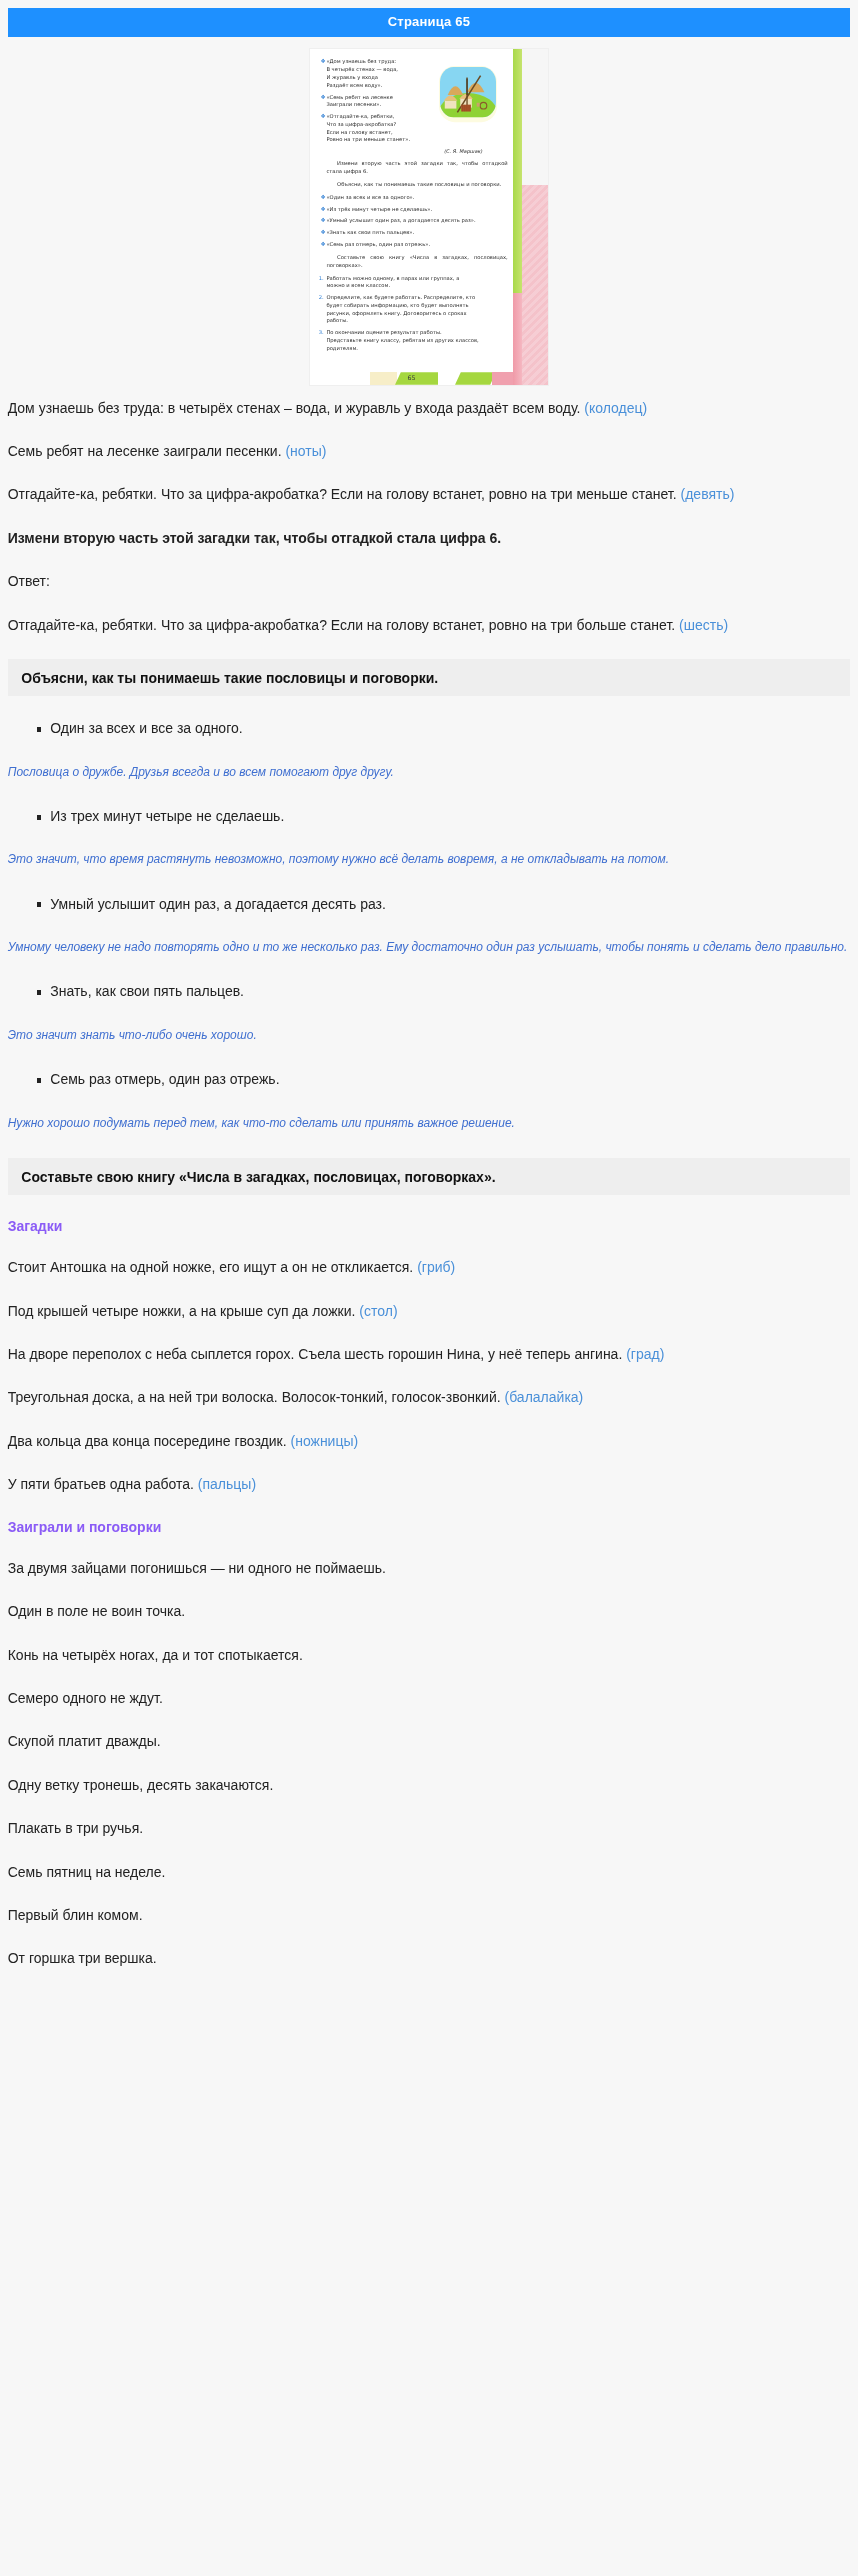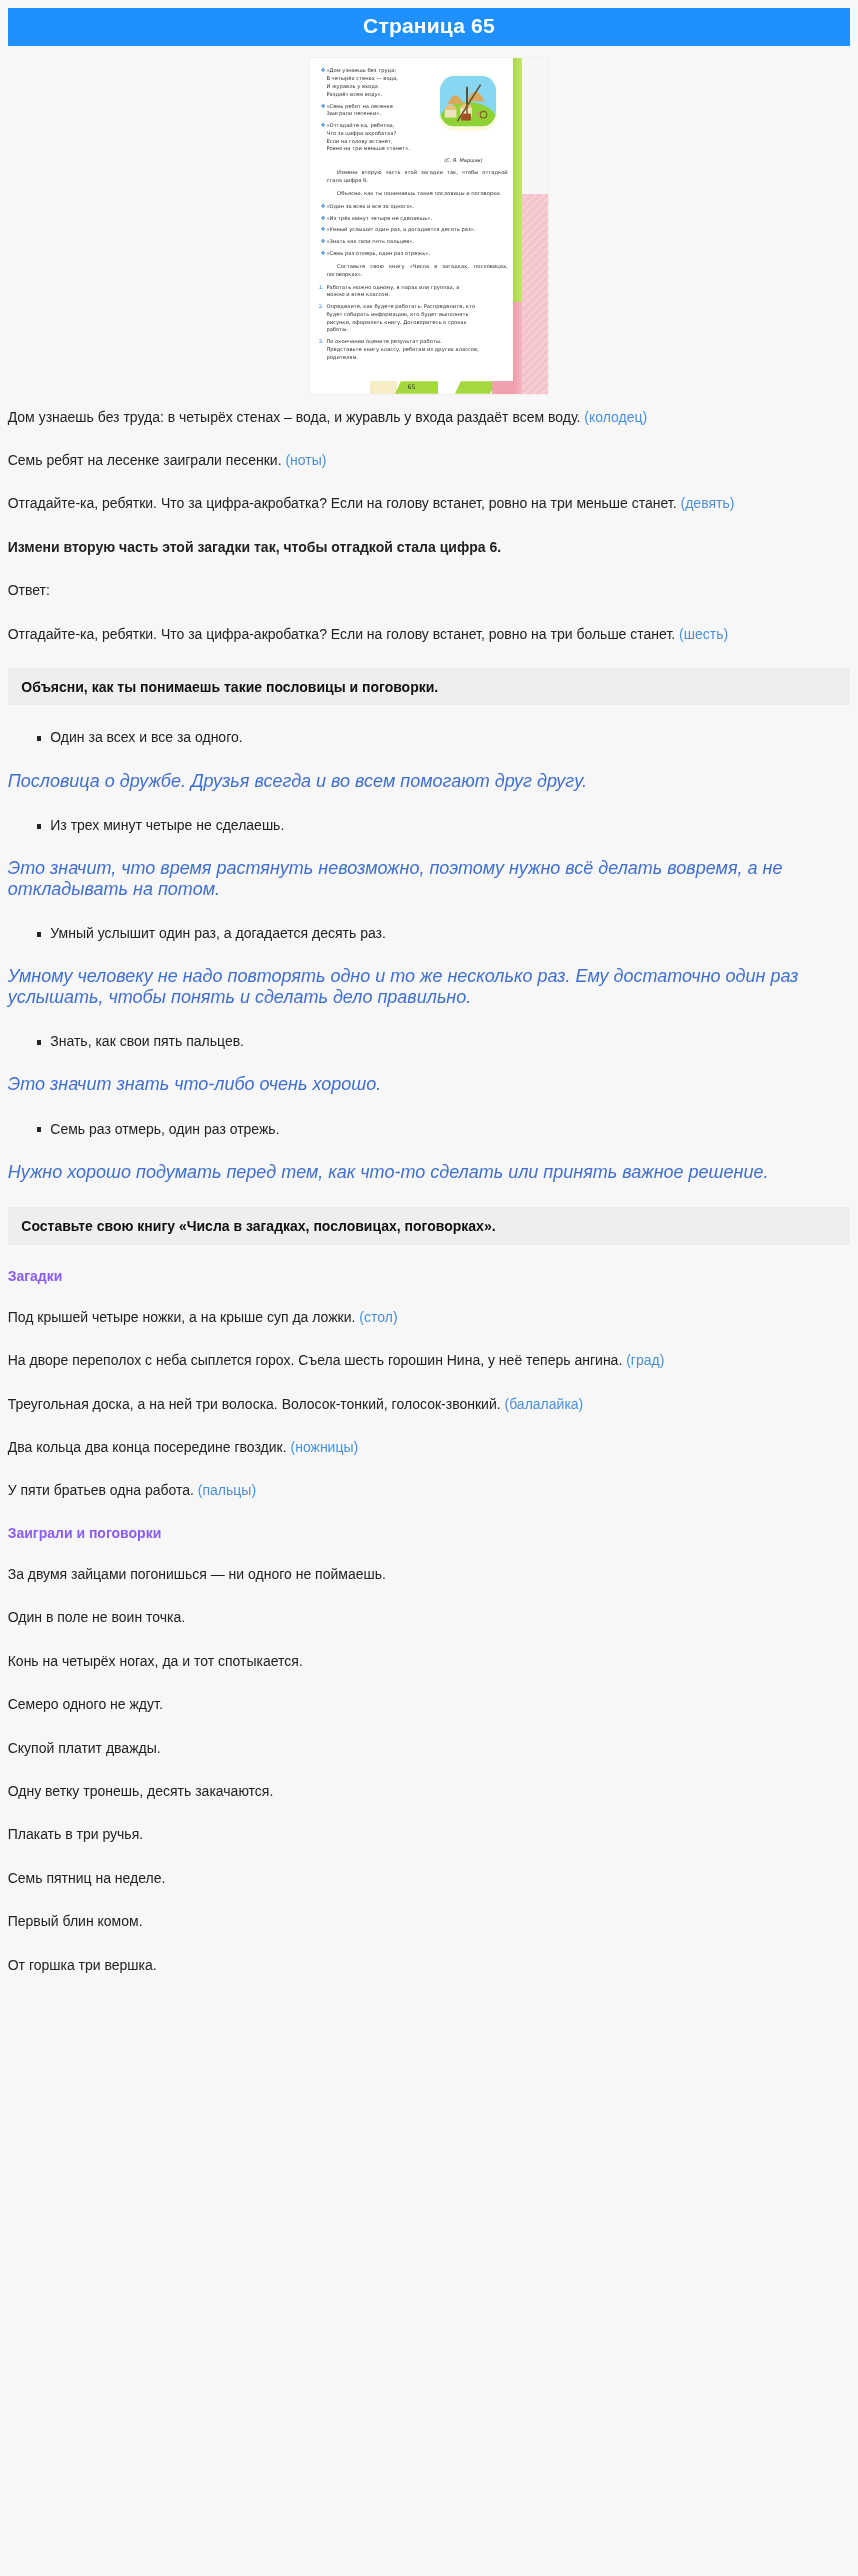--- a/index.html
+++ b/index.html
@@ -13,21 +13,21 @@
     width: 858px;
     min-height: 2576px;
     position: relative;
   }
 
   
   .page-header {
     background: #1e90ff;
     color: #ffffff;
     text-align: center;
-    font-size: 21px;
+    font-size: 13px;
     font-weight: bold;
     padding: 6.8px 0 7.7px 0;
     margin: 7.7px 7.7px 0 7.7px;
     letter-spacing: 0.2px;
   }
 
   
   .scan-wrap {
     display: flex;
     justify-content: center;
@@ -131,21 +131,21 @@
     line-height: 18.4px;
     color: #222222;
     margin: 8px 0 25px 0;
   }
   .answer { color: #4a90d9; }
   .bold { font-weight: bold; }
   .ans-label { color: #3b7fc4; font-weight: normal; }
   .italic-note {
     font-style: italic;
     color: #3f6fd0;
-    font-size: 18px;
+    font-size: 12px;
     line-height: 20.3px;
     margin: 0 0 25px 0;
   }
   .task-box {
     background: #eeeeee;
     font-weight: bold;
     font-size: 14px;
     color: #111111;
     padding: 10.7px 13.6px 10.7px 13.6px;
     margin: 0 0 23px 0;
@@ -368,20 +368,24 @@
   <ul class="sq">
     <li>Семь раз отмерь, один раз отрежь.</li>
   </ul>
   <p class="italic-note">Нужно хорошо подумать перед тем, как что-то сделать или принять важное решение.</p>
 
   <div class="task-box">Составьте свою книгу «Числа в загадках, пословицах, поговорках».</div>
 
   <h3 class="sub">Загадки</h3>
 
   <p class="txt">
+    <span>Стоит Антошка на одной ножке, его ищут а он не откликается.</span>
+    <span class="answer">(гриб)</span>
+  </p>
+  <p class="txt">
     <span>Под крышей четыре ножки, а на крыше суп да ложки.</span>
     <span class="answer">(стол)</span>
   </p>
   <p class="txt">
     <span>На дворе переполох с неба сыплется горох. Съела шесть горошин Нина, у неё теперь ангина.</span>
     <span class="answer">(град)</span>
   </p>
   <p class="txt">
     <span>Треугольная доска, а на ней три волоска. Волосок-тонкий, голосок-звонкий.</span>
     <span class="answer">(балалайка)</span>

